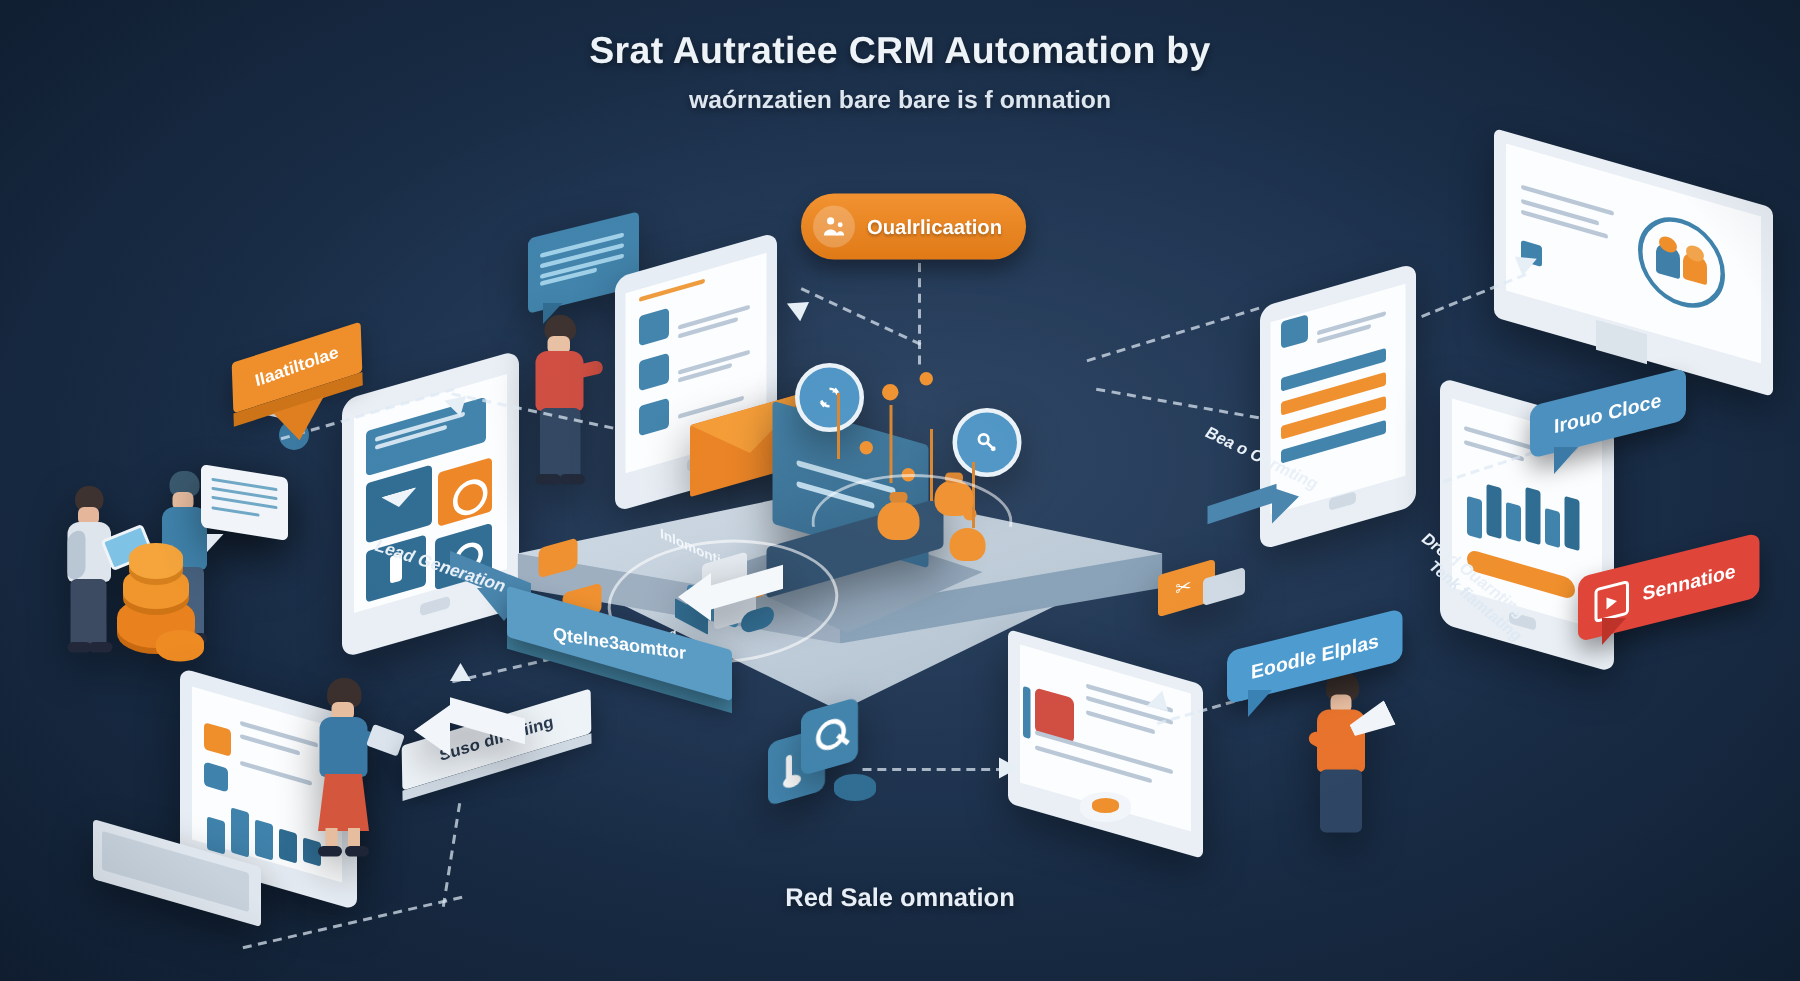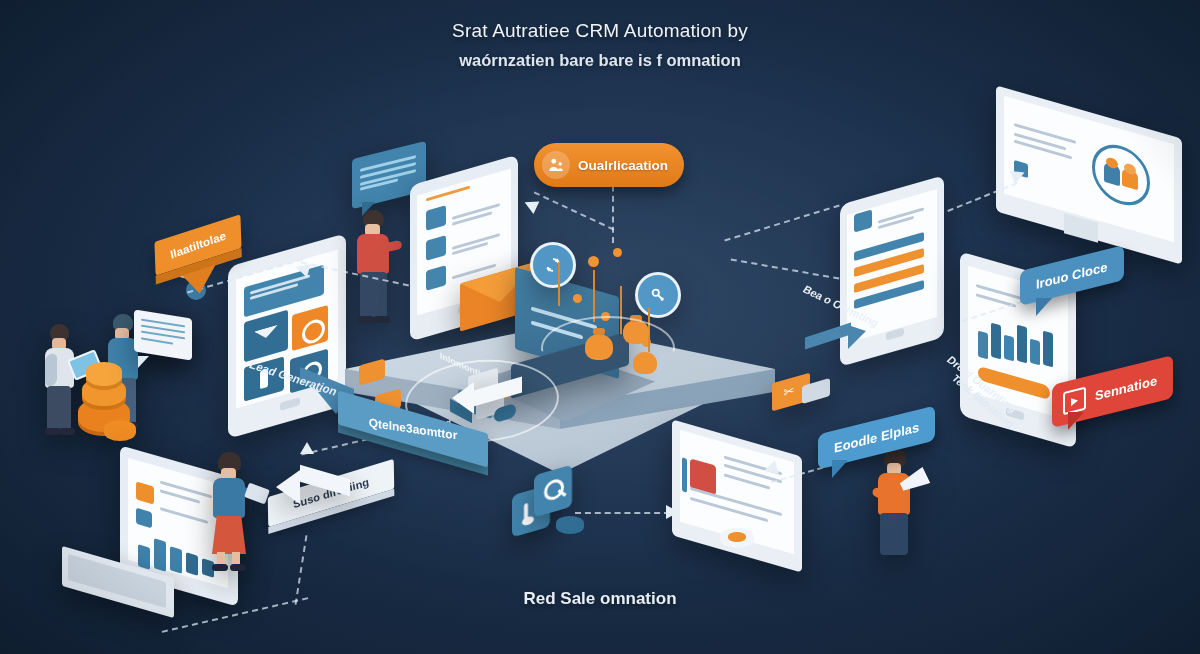--- a/index.html
+++ b/index.html
@@ -9,21 +9,21 @@
     background:
       radial-gradient(ellipse 900px 520px at 52% 46%, #27405f 0%, #1d3350 38%, #16283f 66%, #112034 100%),
       linear-gradient(160deg,#16283f 0%,#132337 100%);
   }
   .vig{position:absolute;inset:0;pointer-events:none;
     background:radial-gradient(ellipse 820px 480px at 50% 48%, rgba(255,255,255,0.045) 0%, rgba(255,255,255,0) 60%),
                radial-gradient(ellipse 1100px 700px at 50% 50%, rgba(0,0,0,0) 55%, rgba(6,14,24,0.55) 100%);}
 
   
   .title{position:absolute;left:0;right:0;top:20px;text-align:center;z-index:40;}
-  .title h1{margin:0;font-size:19px;font-weight:normal;color:#eef3f8;letter-spacing:.2px;
+  .title h1{margin:0;font-size:25px;font-weight:bold;color:#eef3f8;letter-spacing:.2px;
     text-shadow:0 2px 5px rgba(0,0,0,.45);}
   .title h2{margin:9px 0 0;font-size:16.5px;font-weight:bold;color:#dde6ef;
     text-shadow:0 1px 4px rgba(0,0,0,.4);}
   .footcap{position:absolute;left:0;right:0;top:589px;text-align:center;z-index:40;
     font-size:17px;font-weight:bold;color:#e7eef6;text-shadow:0 2px 5px rgba(0,0,0,.45);}
 
   
   .n{position:absolute;}
   .sh{filter:drop-shadow(0 10px 14px rgba(0,0,0,.38));}
 
@@ -194,21 +194,21 @@
     <div class="bar" style="left:16px;top:98px;width:20px;height:20px;background:#3f82ab;transform:skewY(-16deg);border-radius:3px;"></div>
     <div class="bar" style="left:42px;top:100px;width:44px;height:3px;background:#b9c7d6;transform:skewY(-16deg);"></div>
     <div class="bar" style="left:48px;top:134px;width:18px;height:8px;background:#cfd9e3;transform:skewY(-16deg);border-radius:3px;"></div>
   </div>
 
   <div class="n sh" style="left:460px;top:262px;width:84px;height:62px;">
     <div style="position:absolute;left:0;top:10px;width:80px;height:48px;background:#e9801f;transform:skewY(-16deg);border-radius:2px;"></div>
     <div style="position:absolute;left:0;top:10px;width:80px;height:30px;background:#f49a32;transform:skewY(-16deg);clip-path:polygon(0 0,100% 0,50% 100%);"></div>
   </div>
 
-  <div class="pill" style="left:534px;top:143px;background:linear-gradient(180deg,#f29231 0%,#e07a17 100%);">
+  <div class="pill" style="left:534px;top:129px;background:linear-gradient(180deg,#f29231 0%,#e07a17 100%);">
     <div class="cir">
       <svg viewBox="0 0 24 24">
           <circle cx="9" cy="7" r="3.2"></circle>
           <path d="M3 20c0-3.3 2.7-5.4 6-5.4s6 2.1 6 5.4z"></path>
           <circle cx="17.5" cy="10.5" r="2.2"></circle>
           <path d="M14 20c0-2.3 1.7-3.8 3.7-3.8S21 17.7 21 20z"></path>
         </svg>
     </div>
     <div class="lbl">Oualrlicaation</div>
   </div>

